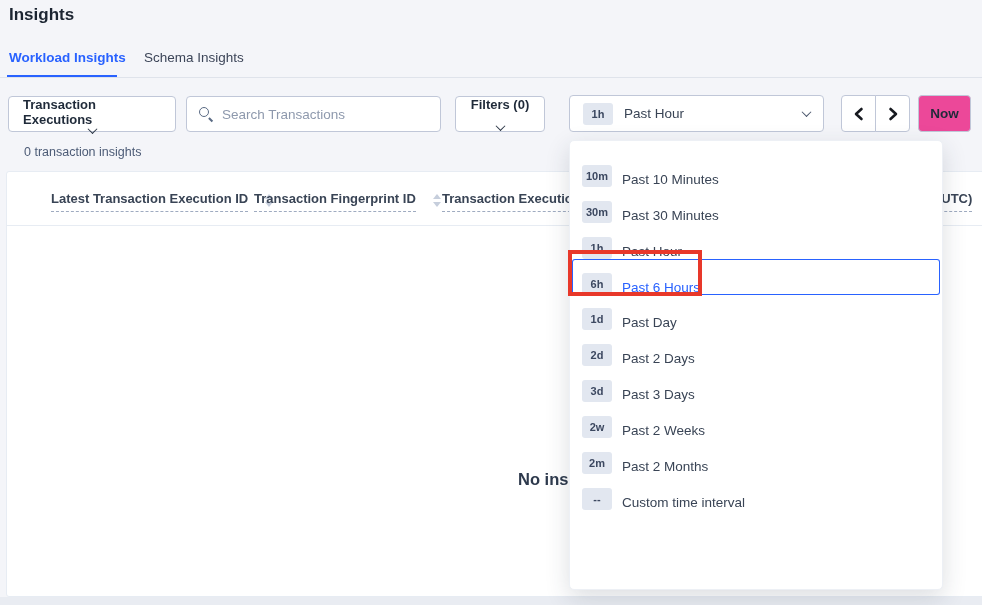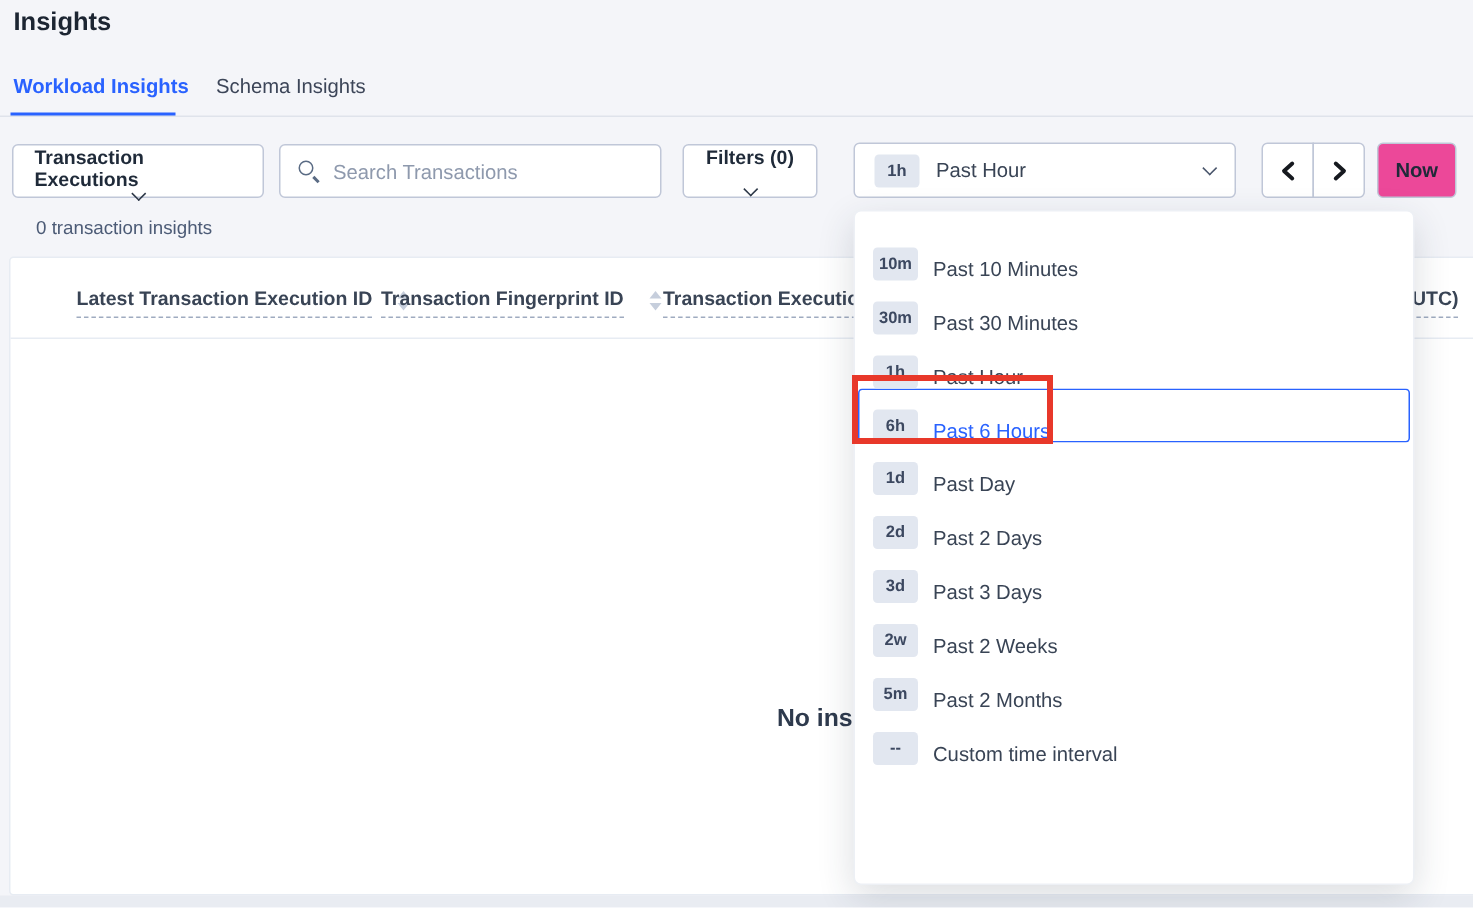--- a/index.html
+++ b/index.html
@@ -281,21 +281,21 @@
   </div>
 
 
   <div class="dd-item">
     <span class="badge">2w</span>
     <span class="dd-label">Past 2 Weeks</span>
   </div>
 
 
   <div class="dd-item">
-    <span class="badge">5m</span>
+    <span class="badge">2m</span>
     <span class="dd-label">Past 2 Months</span>
   </div>
 
   <div class="dd-item">
     <span class="badge">--</span>
     <span class="dd-label">Custom time interval</span>
   </div>
 </div>
 </div>
 

